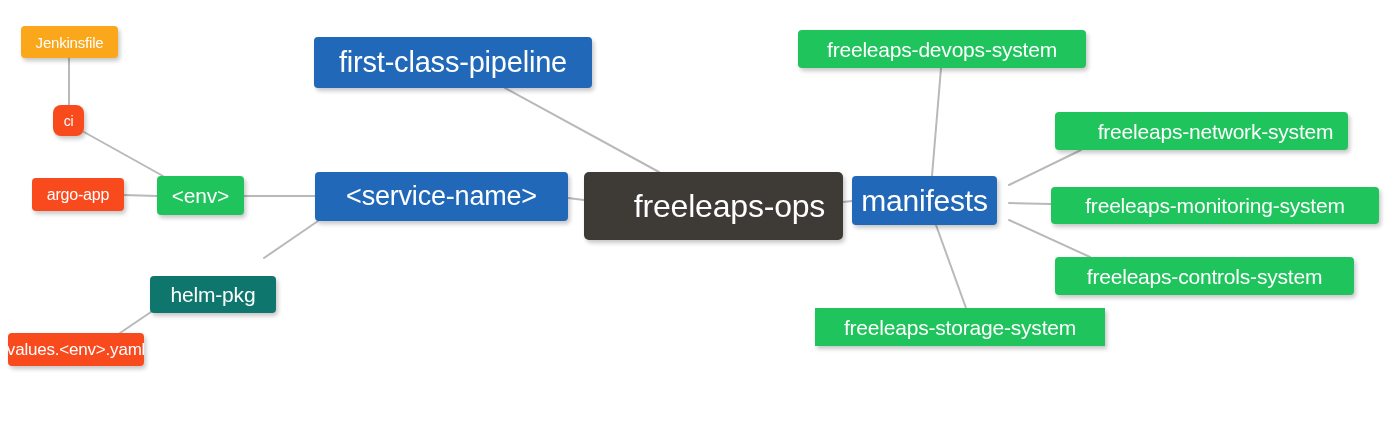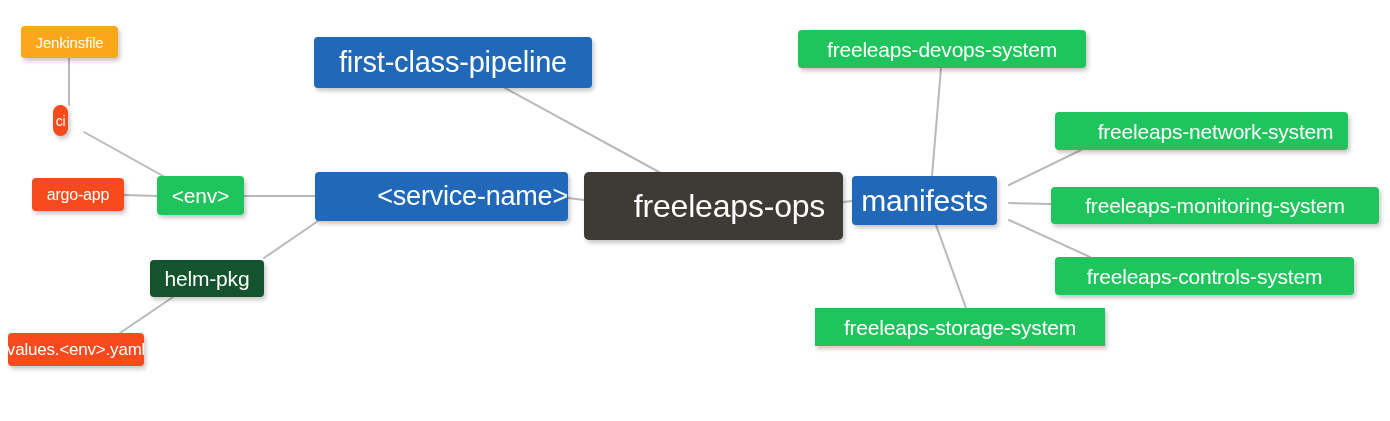--- a/index.html
+++ b/index.html
@@ -70,39 +70,39 @@
       <line x1="1009" y1="185" x2="1081" y2="150" stroke="#b9b9b9" stroke-width="2" stroke-linecap="round"></line>
       <line x1="1009" y1="203" x2="1051" y2="204" stroke="#b9b9b9" stroke-width="2" stroke-linecap="round"></line>
       <line x1="1009" y1="220" x2="1090" y2="257" stroke="#b9b9b9" stroke-width="2" stroke-linecap="round"></line>
       <line x1="936" y1="225" x2="966" y2="308" stroke="#b9b9b9" stroke-width="2" stroke-linecap="round"></line>
     </svg>
 
   <div id="node-layer">
       <div class="node" style="left: 21px; top: 26px; width: 97px; height: 32px; background: rgb(251, 167, 27); font-size: 15px; border-radius: 4px;">
         <span class="node-label">Jenkinsfile</span>
       </div>
-      <div class="node" style="left: 53px; top: 105px; width: 15px; height: 31px; background: rgb(249, 74, 30); font-size: 14px; border-radius: 8px;">
+      <div class="node" style="left: 53px; top: 105px; width: 31px; height: 31px; background: rgb(249, 74, 30); font-size: 14px; border-radius: 8px;">
         <span class="node-label">ci</span>
       </div>
       <div class="node" style="left: 32px; top: 178px; width: 92px; height: 33px; background: rgb(249, 74, 30); font-size: 16px; border-radius: 4px;">
         <span class="node-label">argo-app</span>
       </div>
       <div class="node" style="left: 157px; top: 176px; width: 87px; height: 39px; background: rgb(32, 196, 93); font-size: 21px; border-radius: 4px;">
         <span class="node-label">&lt;env&gt;</span>
       </div>
-      <div class="node" style="left: 150px; top: 260px; width: 114px; height: 37px; background: #14532d; font-size: 21px; border-radius: 4px;">
+      <div class="node" style="left: 150px; top: 276px; width: 126px; height: 37px; background: #0f766e; font-size: 21px; border-radius: 4px;">
         <span class="node-label">helm-pkg</span>
       </div>
       <div class="node" style="left: 8px; top: 333px; width: 136px; height: 33px; background: rgb(249, 74, 30); font-size: 17px; border-radius: 4px;">
         <span class="node-label">values.&lt;env&gt;.yaml</span>
       </div>
       <div class="node" style="left: 314px; top: 37px; width: 278px; height: 51px; background: rgb(33, 105, 184); font-size: 29px; border-radius: 4px;">
         <span class="node-label">first-class-pipeline</span>
       </div>
-      <div class="node" style="left: 315px; top: 172px; width: 253px; height: 49px; background: rgb(33, 105, 184); font-size: 27px; border-radius: 4px; justify-content: flex-end;">
+      <div class="node" style="left: 315px; top: 172px; width: 253px; height: 49px; background: rgb(33, 105, 184); font-size: 27px; border-radius: 4px;">
         <span class="node-label">&lt;service-name&gt;</span>
       </div>
       <div class="node" style="left: 584px; top: 172px; width: 259px; height: 68px; background: rgb(62, 58, 54); font-size: 32px; border-radius: 5px; padding-left: 32px;">
         <span class="node-label">freeleaps-ops</span>
       </div>
       <div class="node" style="left: 852px; top: 176px; width: 145px; height: 49px; background: rgb(33, 105, 184); font-size: 30px; border-radius: 4px;">
         <span class="node-label">manifests</span>
       </div>
       <div class="node" style="left: 798px; top: 30px; width: 288px; height: 38px; background: rgb(32, 196, 93); font-size: 21px; border-radius: 4px;">
         <span class="node-label">freeleaps-devops-system</span>

